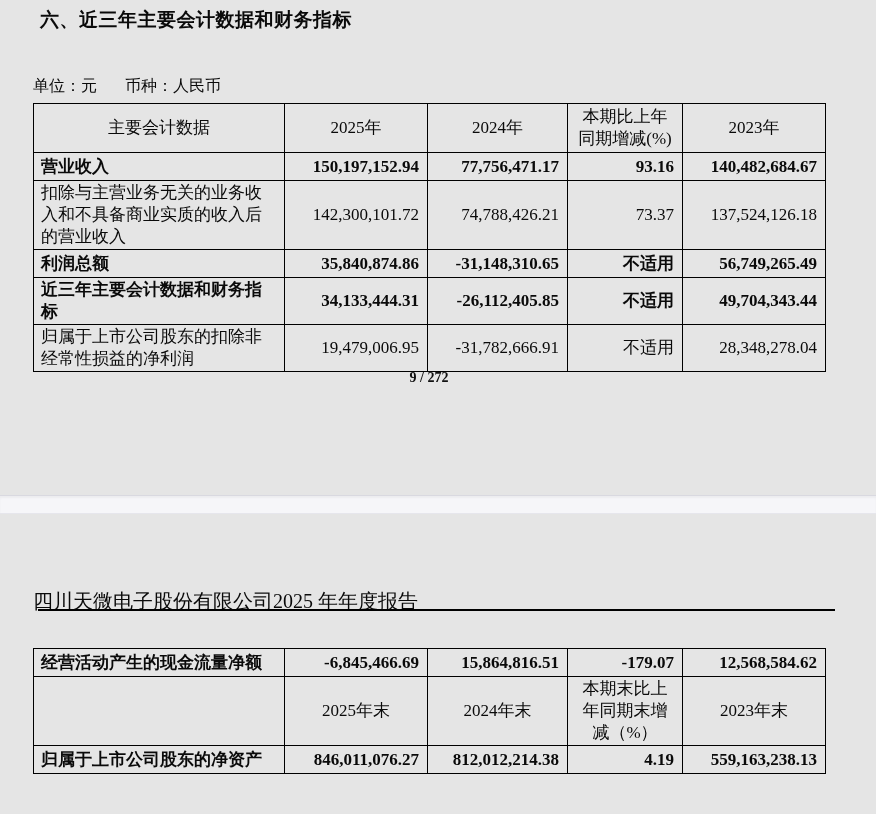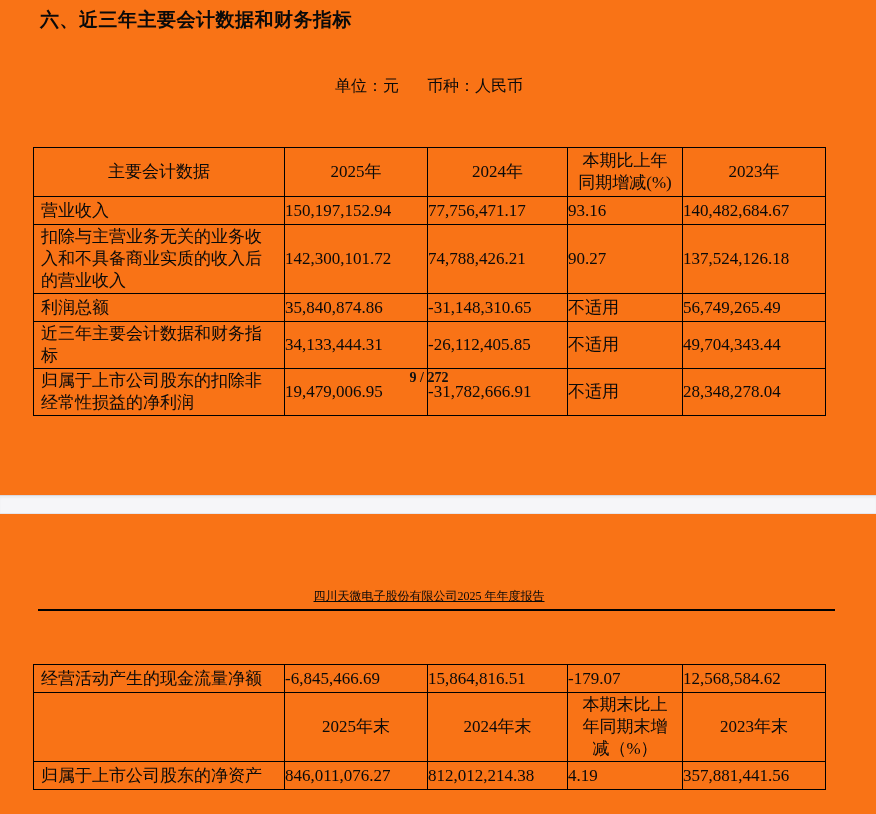--- a/index.html
+++ b/index.html
@@ -1,68 +1,68 @@
 <!DOCTYPE html>
 <html><head>
 <meta charset="utf-8">
 <style>
   * { margin:0; padding:0; box-sizing:border-box; }
   html,body { background:#ffffff; }
   .screen{
     position:relative; width:876px; height:814px; overflow:hidden;
-    background:#f97316; color:#0a0a0a;
+    background:#e5e5e5; color:#0a0a0a;
     font-family:"Liberation Serif","DejaVu Serif",serif;
   }
   .h1{
     position:absolute; top:7px; left:40px;
     font-family:"Liberation Sans","DejaVu Sans",sans-serif;
     font-size:19px; font-weight:700; letter-spacing:0.5px;
   }
   .h2{
     position:absolute; top:43px; left:40px;
     font-family:"Liberation Sans","DejaVu Sans",sans-serif;
     font-size:18px; font-weight:700; letter-spacing:0.5px;
   }
   .unit-line{
     position:absolute; top:76px; left:33px; width:792px;
-    text-align:center; font-size:16px;
+    text-align:left; font-size:16px;
   }
   .unit-line .gap{ display:inline-block; width:28px; }
   table{
     position:absolute; left:33px; width:792px;
     border-collapse:collapse; table-layout:fixed;
     font-size:17px; line-height:22px;
   }
-  .t1{ top:103px;margin-top:44px; }
-  .t2{ top:664px; }
+  .t1{ top:103px; }
+  .t2{ top:648px; }
   td{
     border:1px solid #000; vertical-align:middle;
     overflow:hidden;
   }
   td.lbl{ text-align:left; padding:1px 12px 1px 7px; white-space:pre-line; }
-  td.num{ text-align:left; padding:1px 8px 1px 0; }
+  td.num{ text-align:right; padding:1px 8px 1px 10px; }
   td.ctr{ text-align:center; padding:1px 2px; white-space:pre-line; }
   tr.h49 td{ height:49px; }
-  tr.h28 td{ height:28px; }
+  tr.h28 td{ height:28px;font-weight:bold; }
   tr.h68 td{ height:68px; }
   tr.h46 td{ height:46px; }
   .page-indicator{
     position:absolute; top:370px; left:33px; width:792px; text-align:center;
     font-family:Liberation Serif, serif;
     font-size:14px; font-weight:700; color:#111;
   }
   .page-break{
     position:absolute; top:495px; left:0; width:876px; height:19px;
     background:#f6f6f9;
     border-top:1px solid #d9d9e0; border-bottom:1px solid #e6e6ec;
     box-shadow:inset 0 2px 2px rgba(0,0,0,0.04);
   }
   .report-header{
     position:absolute; top:588px; left:33px; width:792px;
-    text-align:center; font-size:12px;text-decoration:underline;
+    font-size:20px;
   }
   .report-header-rule{
     position:absolute; top:609px; left:38px; width:797px; height:2px;
     background:#000;
   }
 </style>
 </head>
 <body>
 
 <div class="screen">
@@ -96,21 +96,21 @@
         <td class="num">77,756,471.17</td>
         <td class="num">93.16</td>
         <td class="num">140,482,684.67</td>
       </tr>
       <tr class="h68">
         <td class="lbl">扣除与主营业务无关的业务收
 入和不具备商业实质的收入后
 的营业收入</td>
         <td class="num">142,300,101.72</td>
         <td class="num">74,788,426.21</td>
-        <td class="num">90.27</td>
+        <td class="num">73.37</td>
         <td class="num">137,524,126.18</td>
       </tr>
       <tr class="h28">
         <td class="lbl">利润总额</td>
         <td class="num">35,840,874.86</td>
         <td class="num">-31,148,310.65</td>
         <td class="num">不适用</td>
         <td class="num">56,749,265.49</td>
       </tr>
       <tr class="h28">
@@ -161,18 +161,18 @@
         <td class="ctr">本期末比上
 年同期末增
 减（%）</td>
         <td class="ctr">2023年末</td>
       </tr>
       <tr class="h28">
         <td class="lbl">归属于上市公司股东的净资产</td>
         <td class="num">846,011,076.27</td>
         <td class="num">812,012,214.38</td>
         <td class="num">4.19</td>
-        <td class="num">357,881,441.56</td>
+        <td class="num">559,163,238.13</td>
       </tr>
     </tbody>
   </table>
 
 </div>
 
 </body></html>

